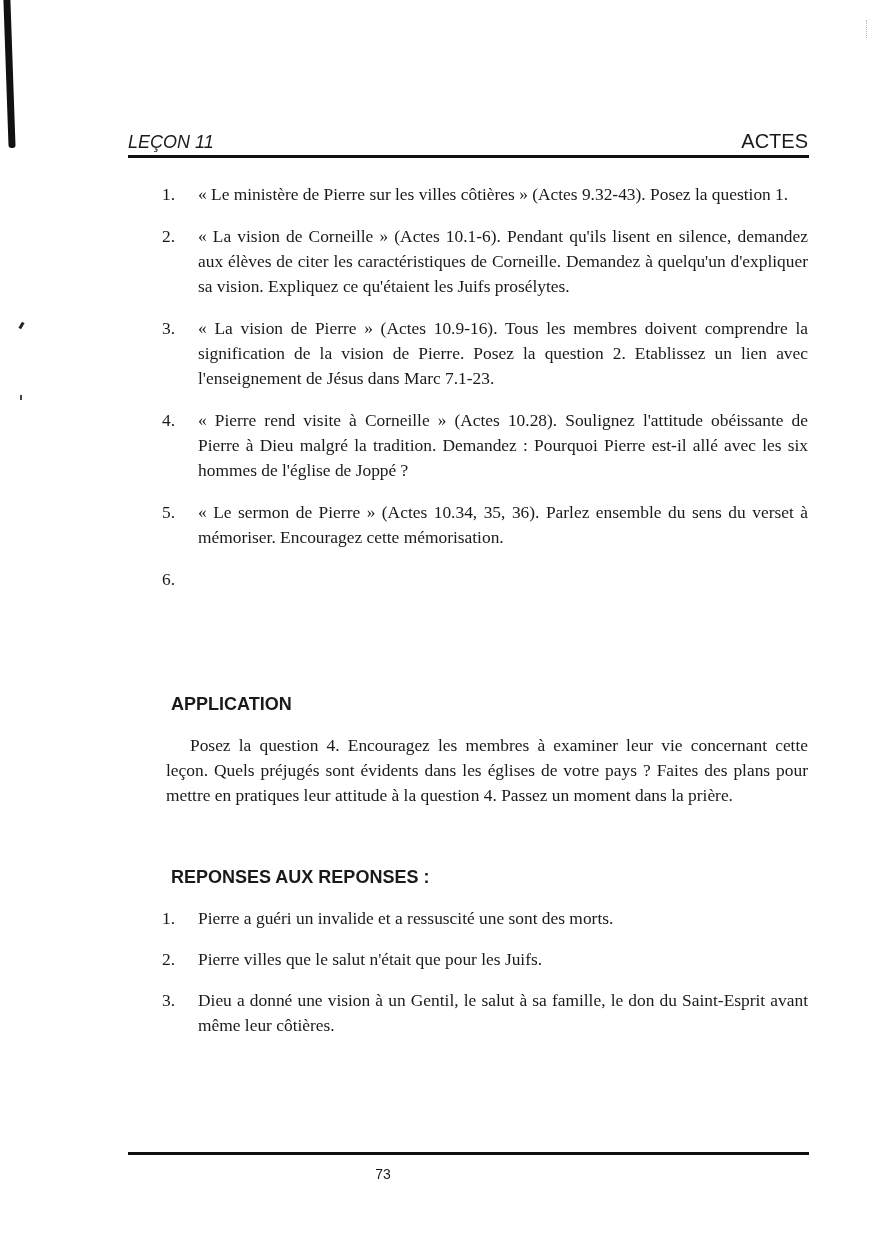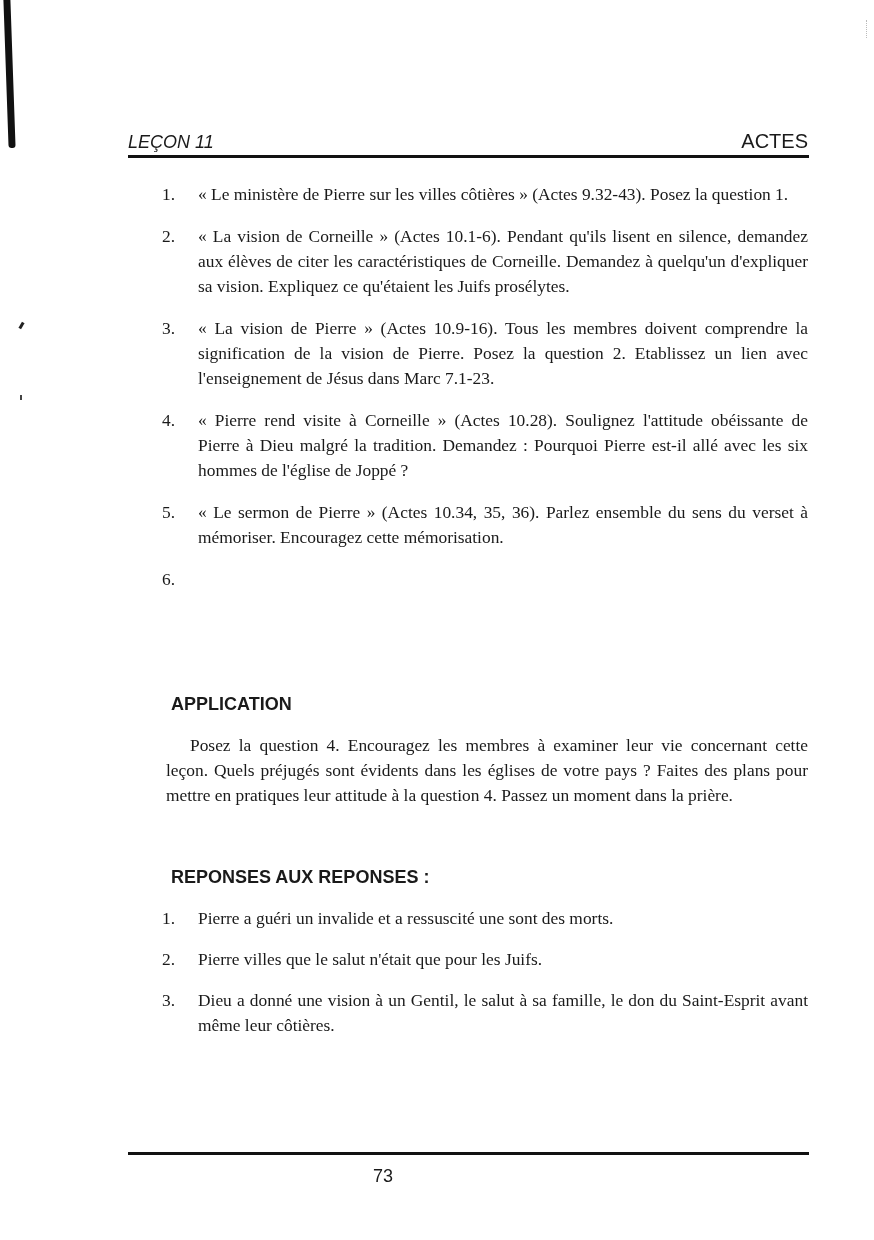--- a/index.html
+++ b/index.html
@@ -38,21 +38,21 @@
   .app-title { top: 694px; }
   .rep-title { top: 867px; }
 
   .app-para {
     position:absolute; left:166px; top:733px; width:642px; font-size:17.4px; line-height:25px;
     text-align: justify; text-indent: 24px; margin:0;
   }
   .footer-rule { position:absolute; left:128px; top:1152px; width:681px; height:3px; background:#111; }
   .page-num {
     position:absolute; left:0; width:702px; top:1166px; text-align:center;
-    font-family:"Liberation Sans", "DejaVu Sans", sans-serif; font-size:18px; padding-left:64px; box-sizing:border-box;
+    font-family:"Liberation Sans", "DejaVu Sans", sans-serif; font-size:14px; padding-left:64px; box-sizing:border-box;
   }
 </style>
 </head>
 <body>
 
 <div class="scan-edge"></div>
 <div class="scan-mark1"></div>
 <div class="scan-mark2"></div>
 <div class="scan-mark3"></div>
 

